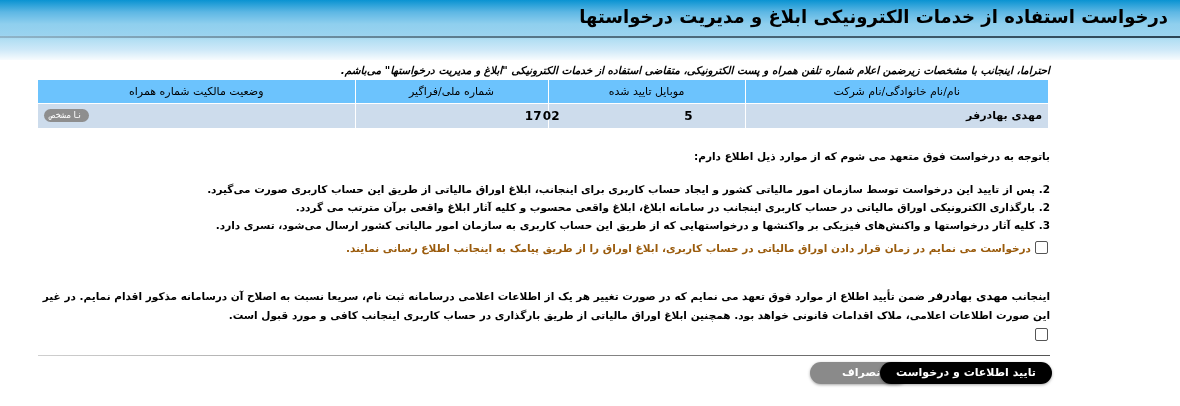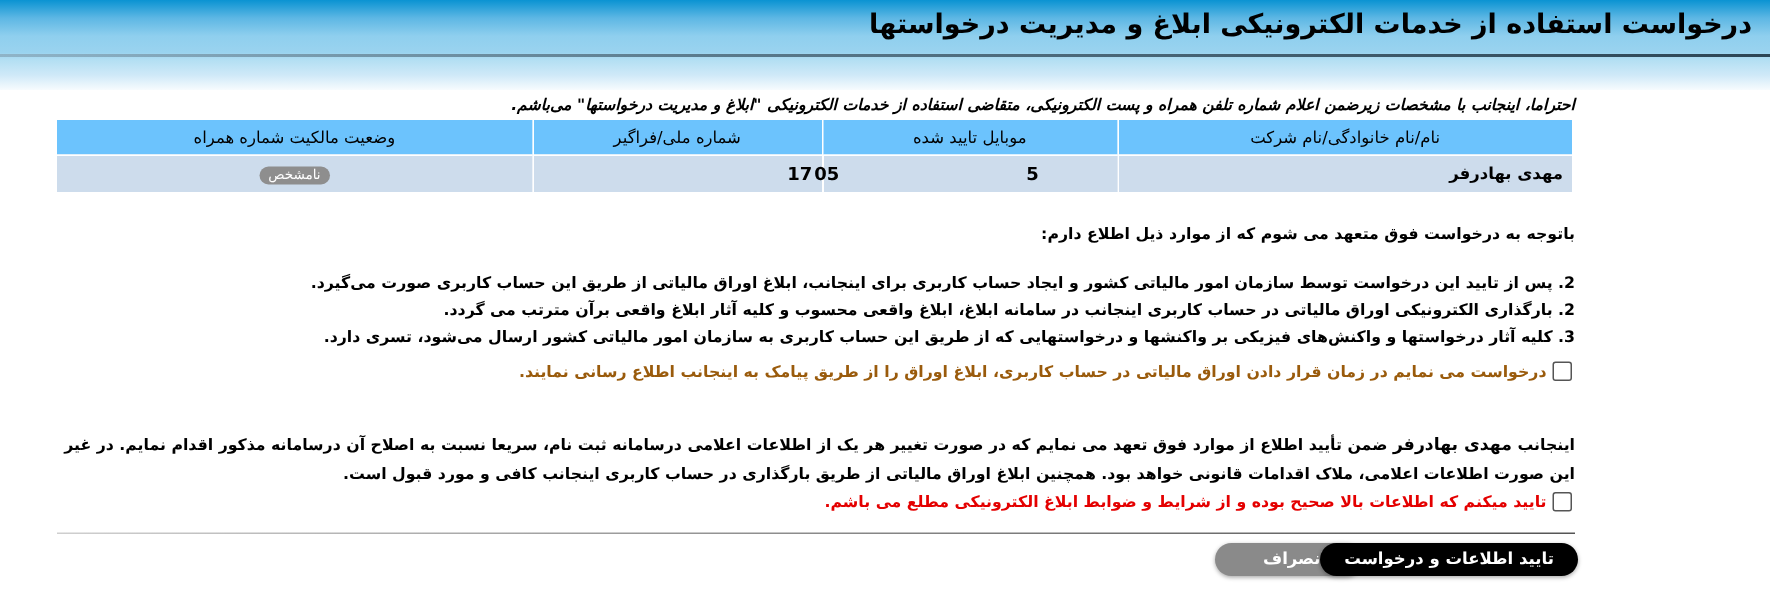--- a/index.html
+++ b/index.html
@@ -43,21 +43,21 @@
     table.info th:last-child, table.info td:last-child { border-left: none; }
     .col-name { width: 303px; }
     .col-mobile { width: 197px; }
     .col-nid { width: 193px; }
     .col-status { width: 317px; }
     td.name-cell { text-align: right; }
     td.mobile-cell { position: relative; }
     td.mobile-cell .m1 { position: absolute; right: 52px; top: 5px; font-size: 12px; }
     td.mobile-cell .m2 { position: absolute; right: 185px; top: 5px; font-size: 12px; }
     td.nid-cell { padding-right: 58px; font-size: 12px; }
-    td.status-cell { text-align: center; }
+    td.status-cell { text-align: left; font-family: Liberation Mono, monospace; }
     .badge {
       display: inline-block; background: #8e8e8e; color: #ffffff; font-size: 9px;
       border-radius: 8px; padding: 1px 6px; font-weight: normal;
     }
 
     .p { position: absolute; right: 0; font-size: 10.5px; font-weight: bold; white-space: nowrap; }
     .p.wrap { white-space: normal; line-height: 19px; }
     .cb-row { position: absolute; right: 2px; display: flex; align-items: center; gap: 4px; font-size: 10.5px; font-weight: bold; white-space: nowrap; }
     .cb {
       width: 13px; height: 13px; border: 1px solid #555; border-radius: 2px; background: #fff;
@@ -98,21 +98,21 @@
         <th class="col-mobile">موبایل تایید شده</th>
         <th class="col-nid">شماره ملی/فراگیر</th>
         <th class="col-status">وضعیت مالکیت شماره همراه</th>
       </tr>
     </thead>
     <tbody>
       <tr>
         <td class="name-cell">مهدی بهادرفر</td>
         <td class="mobile-cell">
           <span class="m1">5</span>
-          <span class="m2">05</span>
+          <span class="m2">02</span>
         </td>
         <td class="nid-cell">17</td>
         <td class="status-cell">
           <span class="badge">نامشخص</span>
         </td>
       </tr>
     </tbody>
   </table>
 
   <div class="p" style="top:150px;">باتوجه به درخواست فوق متعهد می شوم که از موارد ذیل اطلاع دارم:</div>
@@ -127,20 +127,19 @@
   </label>
 
   <div class="p wrap" style="top:287px; width:1012px;">
     <span>اینجانب</span>
     <span style="font-size:11.5px;">مهدی بهادرفر</span>
     <span>ضمن تأیید اطلاع از موارد فوق تعهد می نمایم که در صورت تغییر هر یک از اطلاعات اعلامی درسامانه ثبت نام، سریعا نسبت به اصلاح آن درسامانه مذکور اقدام نمایم. در غیر این صورت اطلاعات اعلامی، ملاک اقدامات قانونی خواهد بود. همچنین ابلاغ اوراق مالیاتی از طریق بارگذاری در حساب کاربری اینجانب کافی و مورد قبول است.</span>
   </div>
 
   <label class="cb-row" style="top:328px;">
     <span class="cb"></span>
-    <span class="cb-agree">تایید میکنم که اطلاعات بالا صحیح بوده و از شرایط و ضوابط ابلاغ الکترونیکی مطلع می باشم.</span>
   </label>
 </div>
 
 <div class="divider"></div>
 
 <div class="btn btn-cancel">انصراف</div>
 <div class="btn btn-confirm">تایید اطلاعات و درخواست</div>
 
 </body></html>

